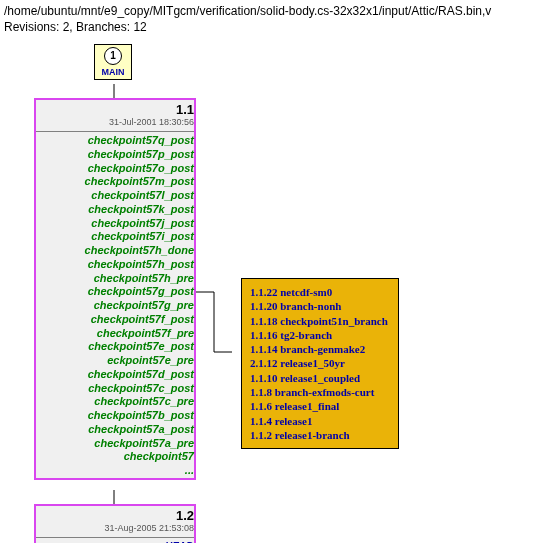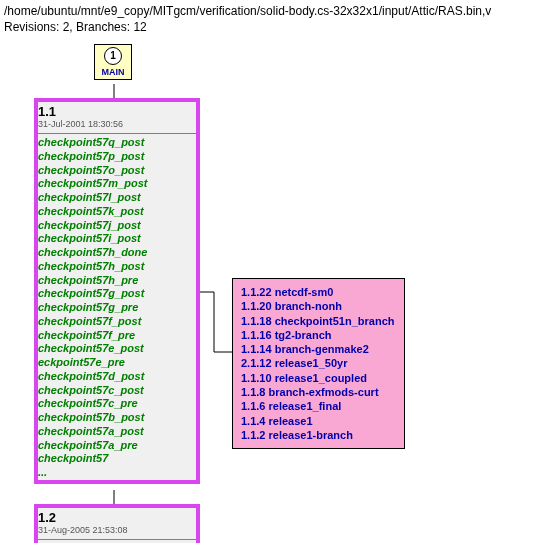--- a/index.html
+++ b/index.html
@@ -45,23 +45,23 @@
     font-size: 10px;
     line-height: 16px;
   }
   .main-label {
     font-weight: bold;
     font-size: 9px;
     color: #0000aa;
   }
   .rev-box {
     position: absolute;
-    border: 4px solid #d946ef;
+    border: 2px solid #d946ef;
     background: #f0f0f0;
-    text-align: left;
+    text-align: right;
   }
   .rev-title {
     font-weight: bold;
     font-size: 13px;
     padding-top: 2px;
   }
   .rev-time {
     font-size: 9px;
     color: #555;
     border-bottom: 1px solid #808080;
@@ -87,26 +87,27 @@
     width: 158px;
   }
   .head-label {
     font-weight: bold;
     font-size: 10px;
     color: #0000aa;
     padding: 1px 0 3px 0;
   }
   .branches-box {
     position: absolute;
-    left: 228px;
+    left: 237px;
     top: 236px;
     border: 1px solid #000;
-    background: #f9a8d4;
+    background: #eab308;
     padding: 6px 10px 6px 8px;
     white-space: nowrap;
+    font-family: Liberation Serif, serif;
   }
   .brow {
     font-size: 11px;
     line-height: 1.3;
   }
   .bnum {
     color: #0000aa;
     font-weight: bold;
   }
   .bname {

